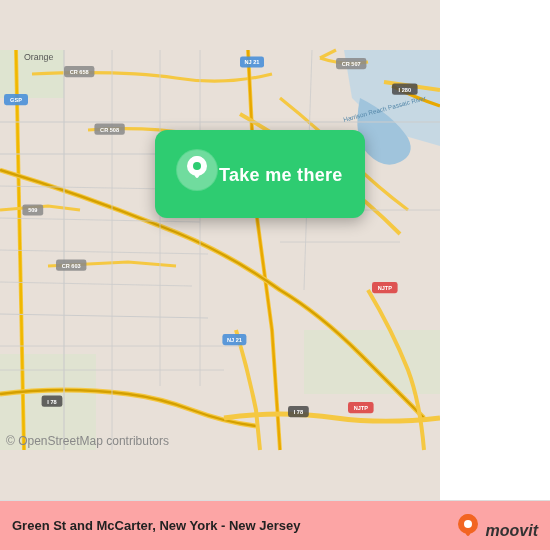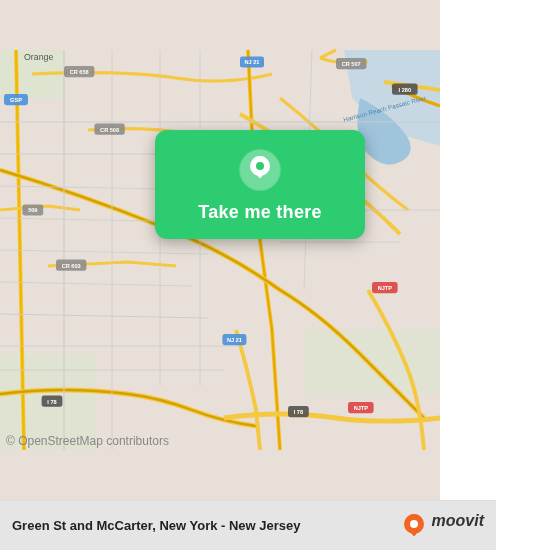--- a/index.html
+++ b/index.html
@@ -29,21 +29,20 @@
 
     
     #location-card {
       position: absolute;
       top: 130px;
       left: 155px;
       width: 210px;
       background-color: #2ecc71;
       border-radius: 12px;
       display: flex;
-      flex-direction: column;
       align-items: center;
       padding: 18px 20px 16px;
       box-shadow: 0 4px 15px rgba(0,0,0,0.3);
       cursor: pointer;
     }
 
     #pin-icon {
       width: 44px;
       height: 44px;
       margin-bottom: 10px;
@@ -52,23 +51,23 @@
     #take-me-there-label {
       color: white;
       font-size: 18px;
       font-weight: bold;
       text-align: center;
       letter-spacing: 0.3px;
     }
 
     
     #bottom-bar {
-      width: 496px;
+      width: 550px;
       height: 50px;
-      background-color: #e5e5e5;
+      background-color: #fca5a5;
       display: flex;
       align-items: center;
       justify-content: space-between;
       padding: 0 12px;
       border-top: 1px solid #ddd;
     }
 
     #location-info {
       display: flex;
       flex-direction: column;
@@ -84,21 +83,21 @@
     #osm-credit {
       font-size: 12px;
       color: #888;
       position: absolute;
       bottom: 52px;
       left: 6px;
     }
 
     #moovit-logo {
       display: flex;
-      align-items: flex-start;
+      align-items: flex-end;
       gap: 4px;
     }
 
     #moovit-pin {
       width: 28px;
       height: 28px;
     }
 
     #moovit-text {
       font-size: 16px;

